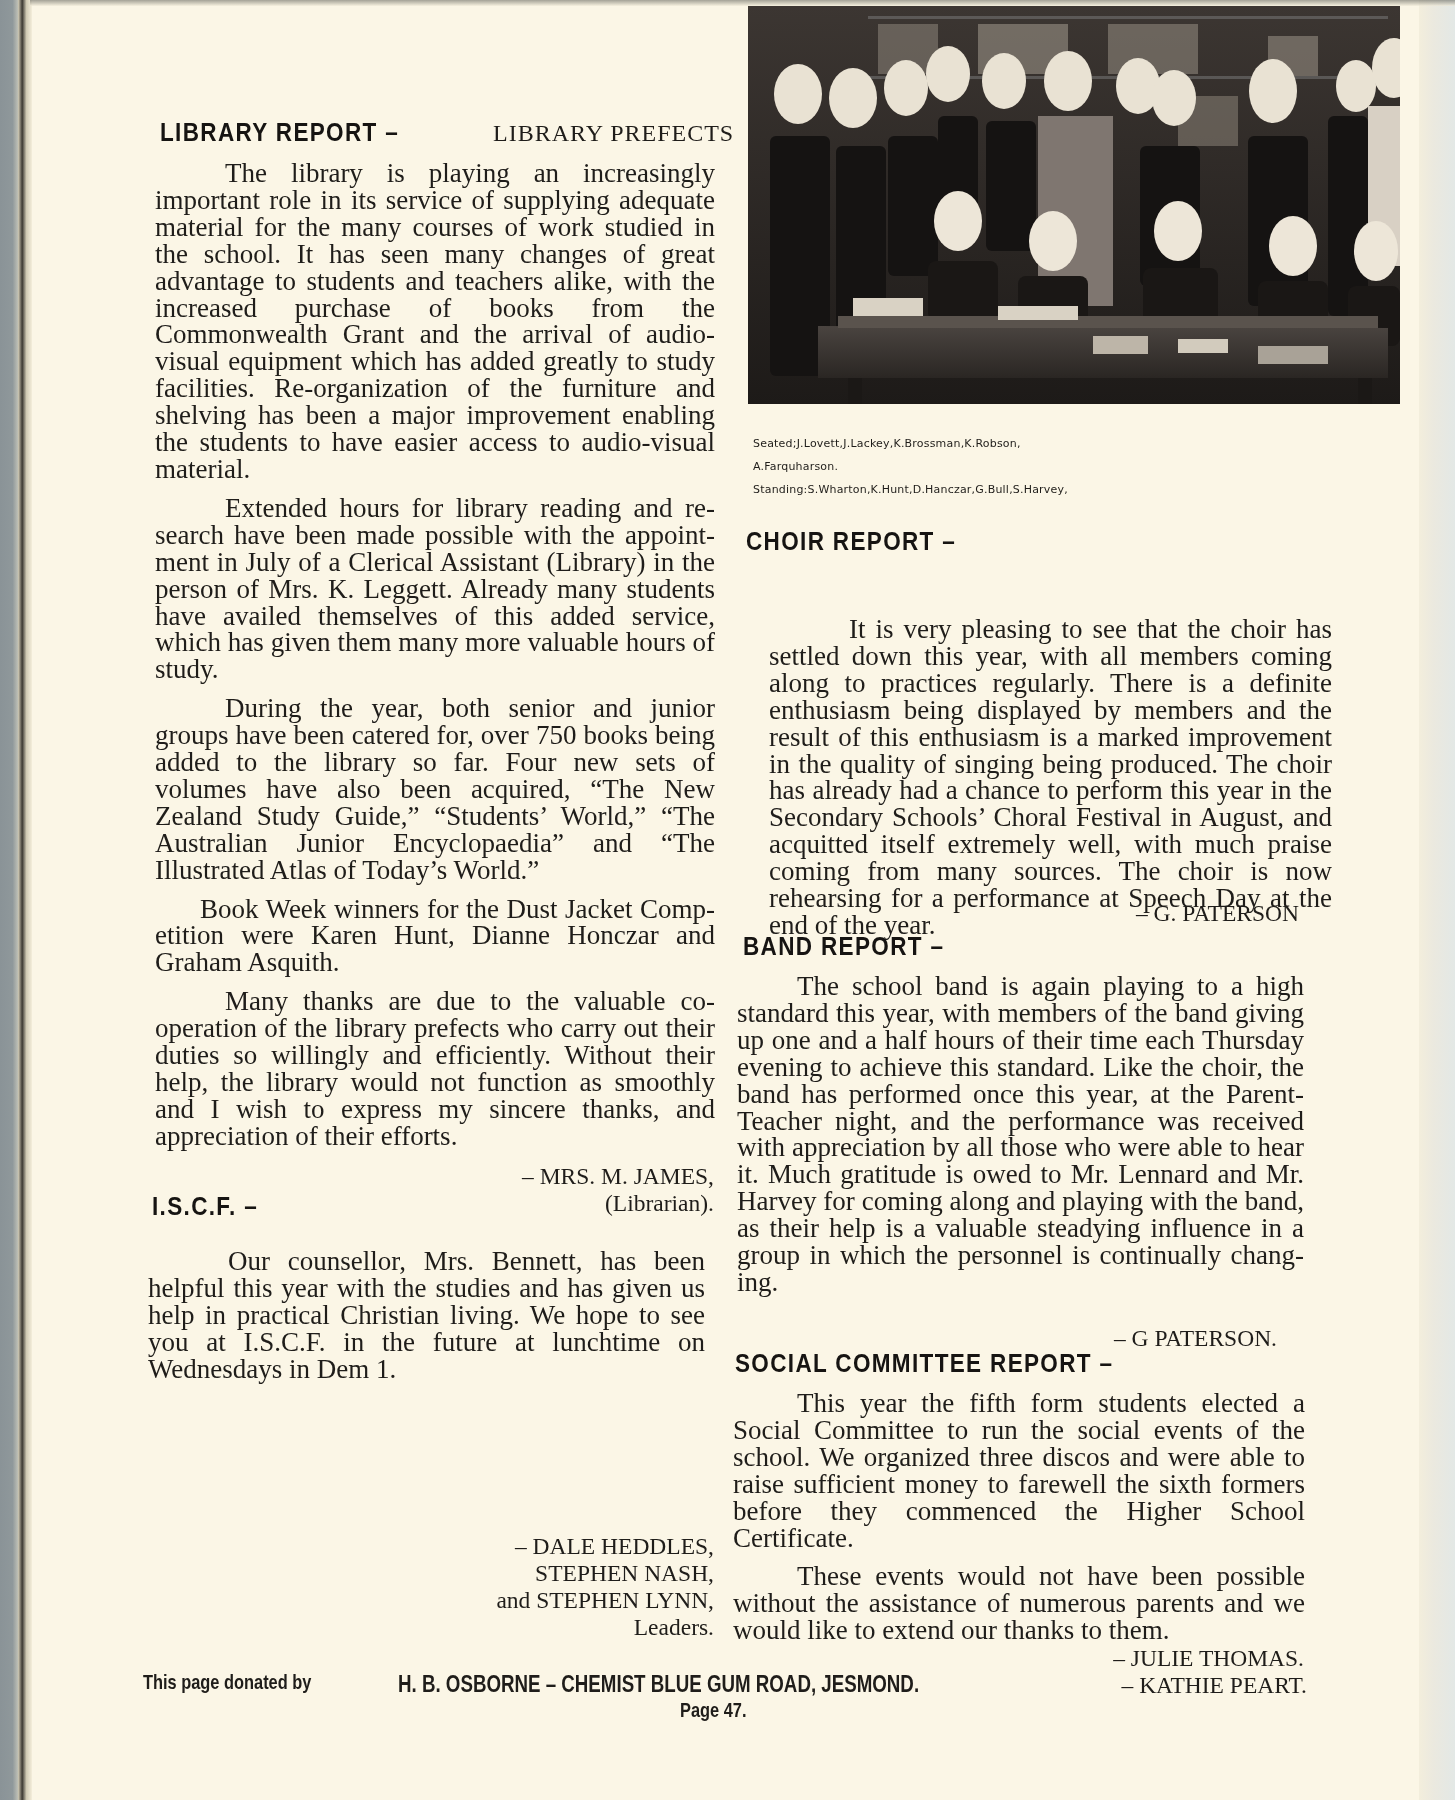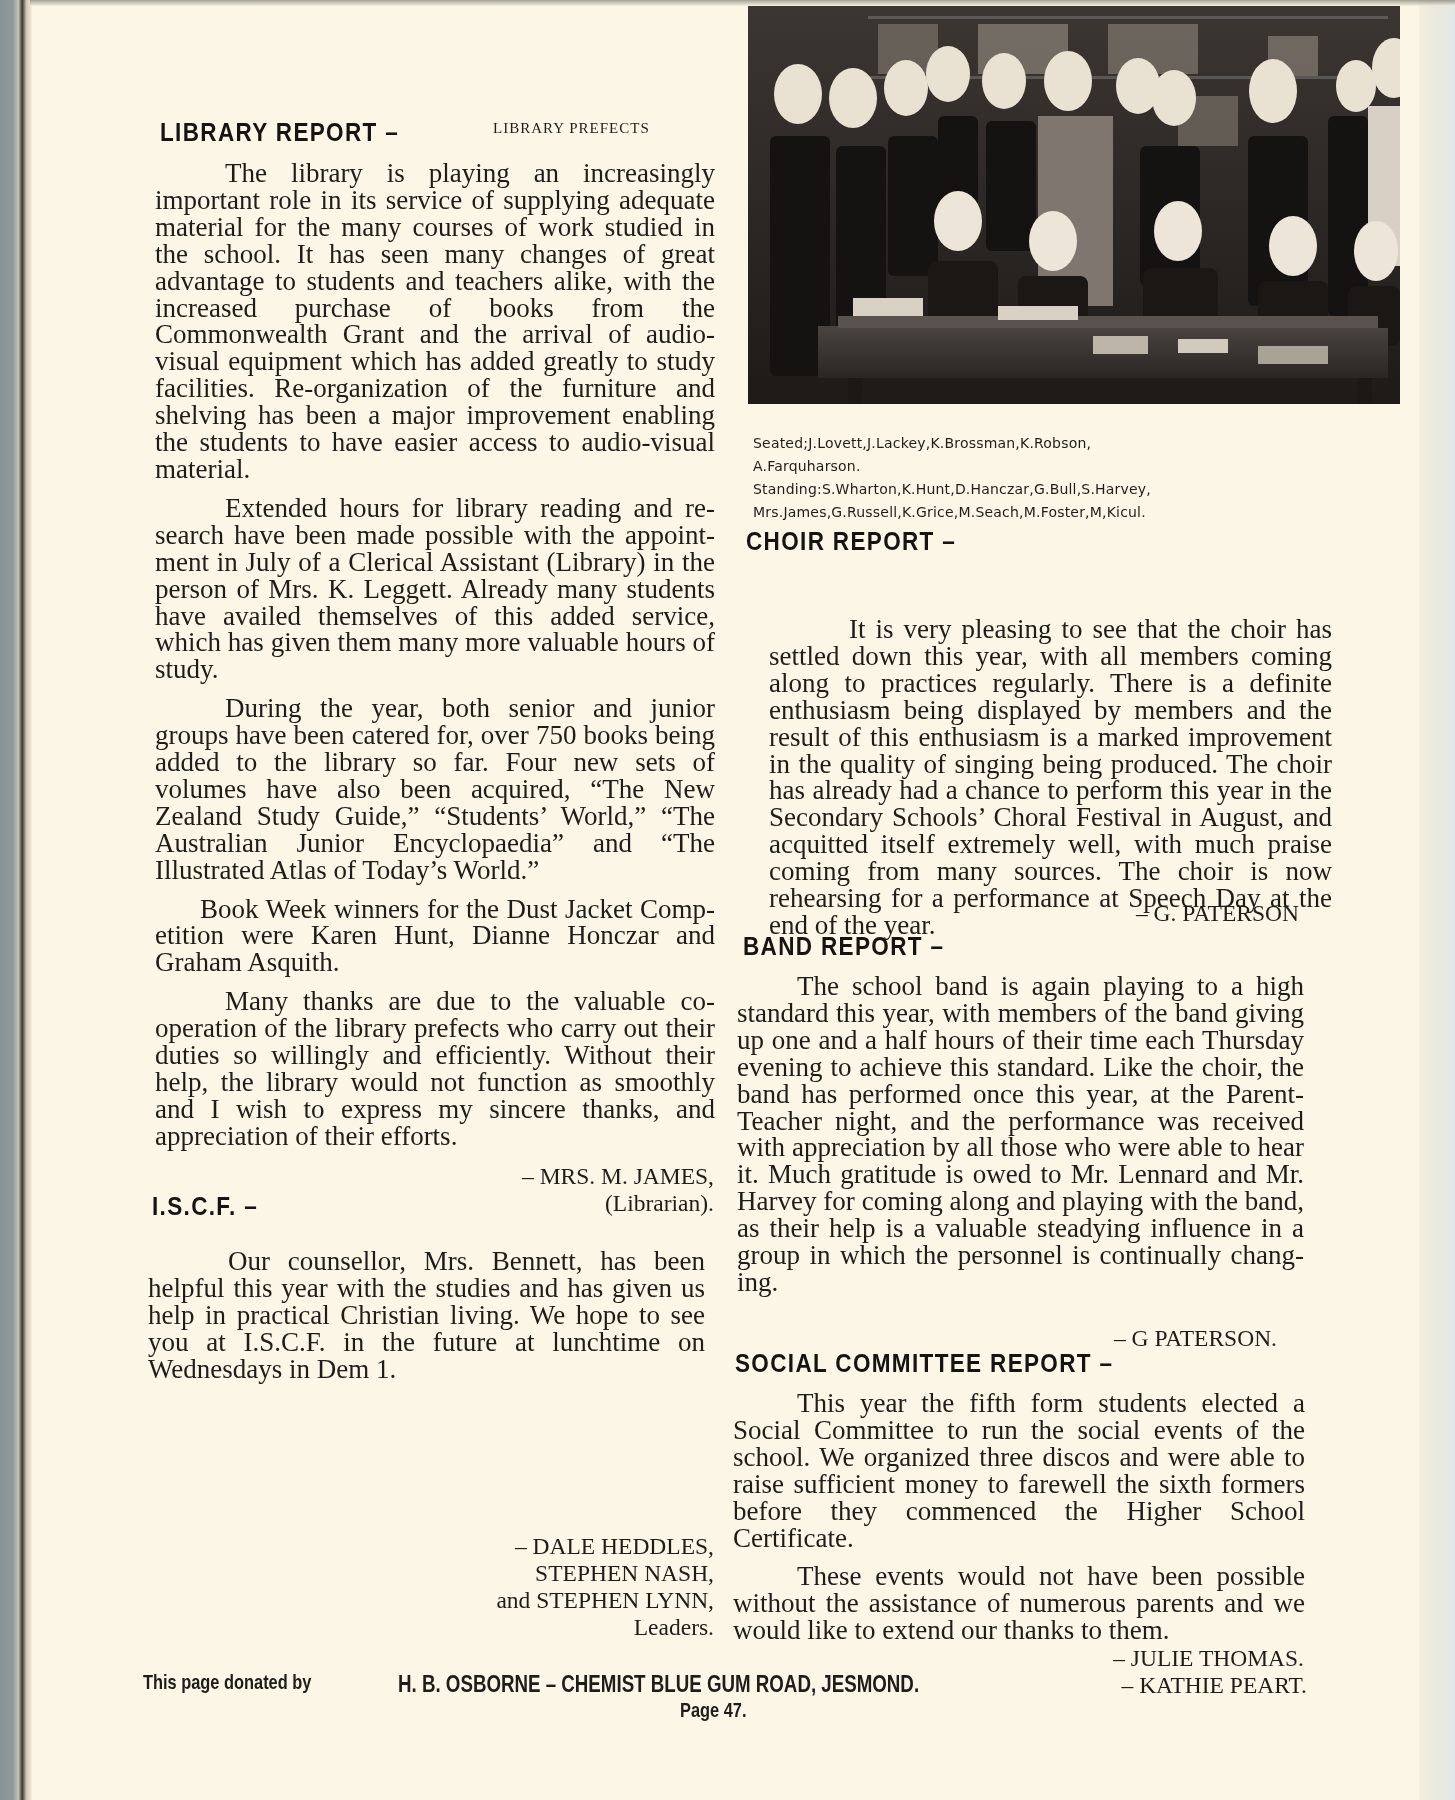--- a/index.html
+++ b/index.html
@@ -26,37 +26,37 @@
     background:linear-gradient(to bottom,#6a6a62,#f4eedb);
     opacity:.6;
   }
   .heading {
     font-family:"Liberation Sans", "DejaVu Sans", sans-serif;
     font-weight:bold; font-size:25px; letter-spacing:1.5px;
     transform:scaleX(0.9); transform-origin:left center;
     position:absolute; white-space:nowrap; color:#161412;
   }
   .subhead {
-    position:absolute; font-size:15px; letter-spacing:1px; white-space:nowrap;
+    position:absolute; font-size:24px; letter-spacing:1px; white-space:nowrap;
   }
   .para {
     position:absolute; font-size:27px; line-height:26.9px;
     text-align:justify; hyphens:manual;
   }
   .para p { margin:0; text-indent:70px; }
   .sig {
     position:absolute; font-size:23.5px; line-height:27px; text-align:right; white-space:nowrap;
   }
   .photo {
     position:absolute; left:748px; top:6px; width:652px; height:398px;
     background:#2a2724; overflow:hidden;
   }
   .caption {
     position:absolute; left:753px; top:432px; width:560px;
-    font-family:"DejaVu Sans", sans-serif; font-size:14px; line-height:23px;
+    font-family:"DejaVu Sans", sans-serif; font-size:11px; line-height:23px;
     white-space:nowrap; letter-spacing:0.2px;
   }
   .footer {
     position:absolute; font-family:"Liberation Sans", sans-serif;
     white-space:nowrap; transform:scaleX(0.78); transform-origin:left center;
   }
 </style>
 </head>
 <body>
 
@@ -169,21 +169,20 @@
       <rect x="430" y="333" width="50" height="14" fill="#d2cbbd"></rect>
       <rect x="510" y="340" width="70" height="18" fill="#a9a297"></rect>
     </g>
   </svg>
 </div>
 
 <div class="caption">
   <div>Seated;J.Lovett,J.Lackey,K.Brossman,K.Robson,</div>
   <div>A.Farquharson.</div>
   <div>Standing:S.Wharton,K.Hunt,D.Hanczar,G.Bull,S.Harvey,</div>
-  <div>Mrs.James,G.Russell,K.Grice,M.Seach,M.Foster,M,Kicul.</div>
 </div>
 
 <div class="heading" style="left:746px;top:527px;">CHOIR REPORT –</div>
 <div class="para" style="left:769px;top:570px;width:563px;margin-top:46px;">
   <p style="text-indent:80px">It is very pleasing to see that the choir has settled down this year, with all members coming along to practices regularly.  There is a definite enthusiasm being displayed by mem­bers and the result of this enthusiasm is a marked improvement in the quality of singing being produced.  The choir has already had a chance to perform this year in the Secondary Schools’ Choral Festival in August, and acquitted itself extremely well, with much praise coming from many sources.  The choir is now rehearsing for a performance at Speech Day at the end of the year.</p>
 </div>
 <div class="sig" style="right:156px;top:900px;">– G. PATERSON</div>
 
 <div class="heading" style="left:743px;top:932px;">BAND REPORT –</div>
 <div class="para" style="left:737px;top:973px;width:567px;">

